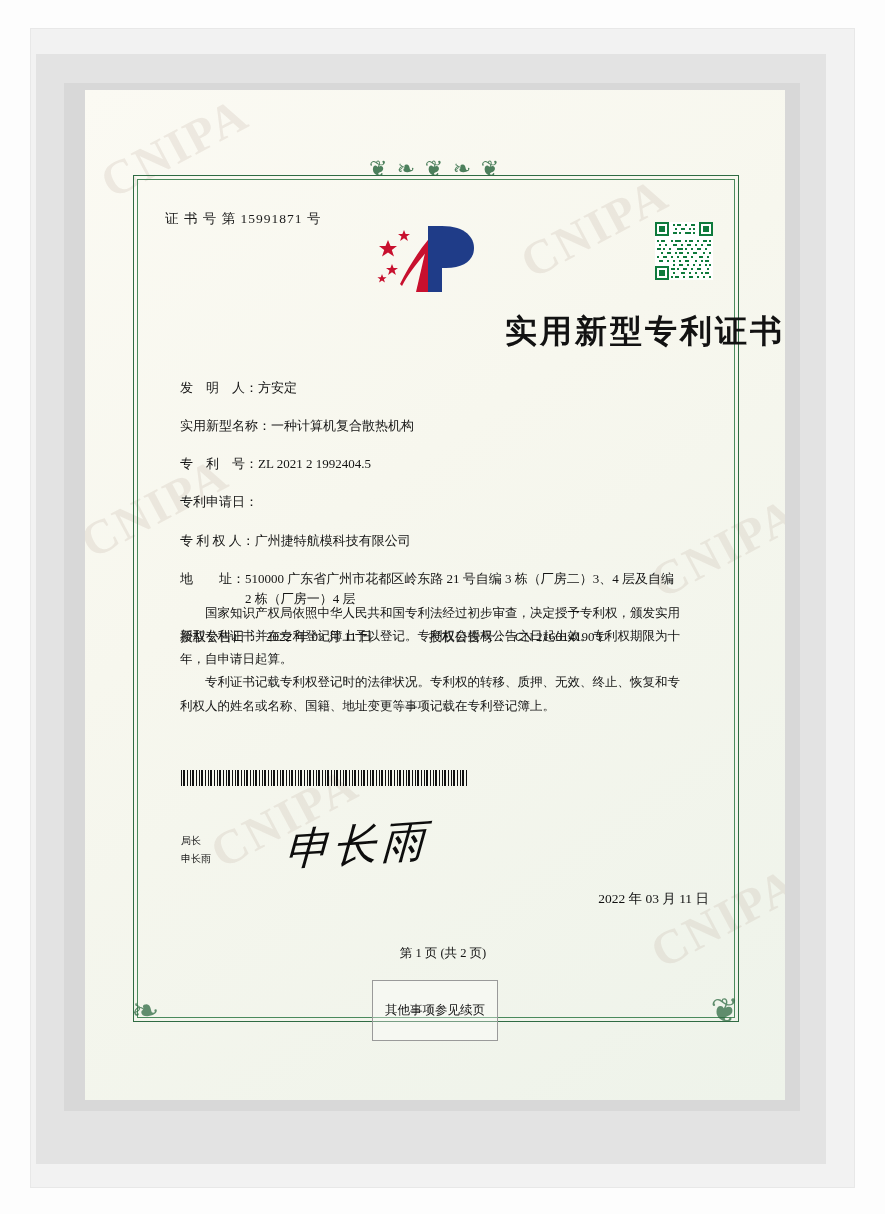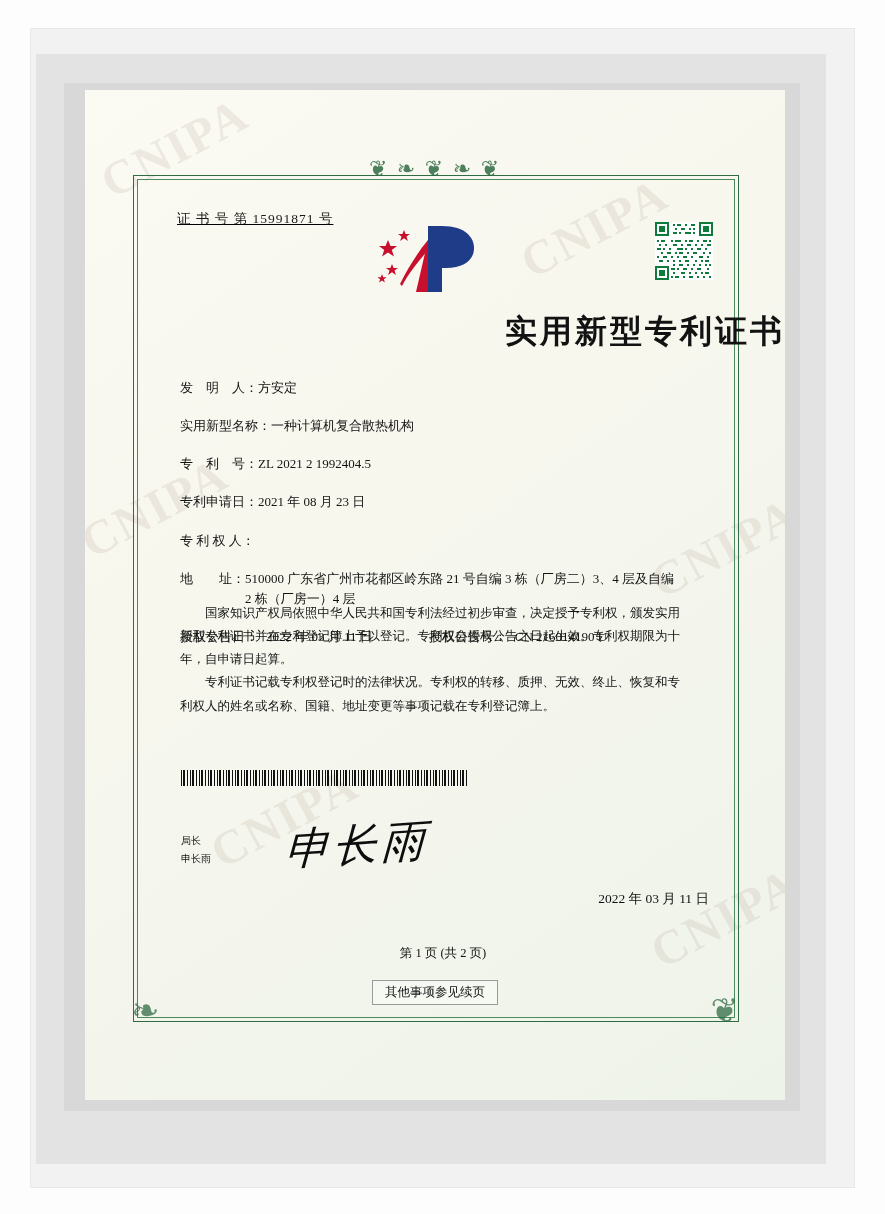--- a/index.html
+++ b/index.html
@@ -92,23 +92,22 @@
     letter-spacing: 2px;
     color: #2f6b43;
     opacity: 0.85;
   }
   .orn-bl { left: 46px; bottom: 72px; }
   .orn-br { right: 46px; bottom: 72px; }
 
   
   .content {
     position: absolute;
-    left: 92px; top: 120px;
+    left: 80px; top: 120px;
     width: 540px;
-    text-decoration: underline;
   }
   .cert-no {
     font-size: 13.5px;
     color: #1a1a1a;
     letter-spacing: 1px;
   }
 
   .logo-wrap {
     position: absolute;
     left: 50%;
@@ -216,21 +215,21 @@
   }
   .footnote {
     position: absolute;
     left: 0; right: 0;
     top: 890px;
     text-align: center;
   }
   .footnote span {
     display: inline-block;
     border: 1px solid #9a9a9a;
-    padding: 3px 12px;
+    padding: 21px 12px;
     font-size: 12.5px;
     color: #111;
     background: rgba(255,255,255,0.35);
   }
 </style>
 </head>
 <body>
 
 <div class="scan-page">
   <div class="frame-outer"></div>
@@ -391,24 +390,24 @@
       <div class="row">
         <span class="row-label">实用新型名称：</span>
         <span class="row-value">一种计算机复合散热机构</span>
       </div>
       <div class="row">
         <span class="row-label">专    利    号：</span>
         <span class="row-value">ZL 2021 2 1992404.5</span>
       </div>
       <div class="row">
         <span class="row-label">专利申请日：</span>
-        <span class="row-value">2021 年 08 月 23 日</span>
       </div>
       <div class="row">
         <span class="row-label">专 利 权 人：</span>
+        <span class="row-value">广州捷特航模科技有限公司</span>
       </div>
       <div class="row">
         <span class="row-label">地        址：</span>
         <span class="row-value">510000  广东省广州市花都区岭东路 21 号自编 3 栋（厂房二）3、4 层及自编 2 栋（厂房一）4 层</span>
       </div>
       <div class="row-2col">
         <span class="seg">授权公告日：</span>
         <span class="seg">2022 年 03 月 11 日</span>
         <span class="seg seg2">授权公告号：</span>
         <span class="seg">CN 216014190 U</span>

